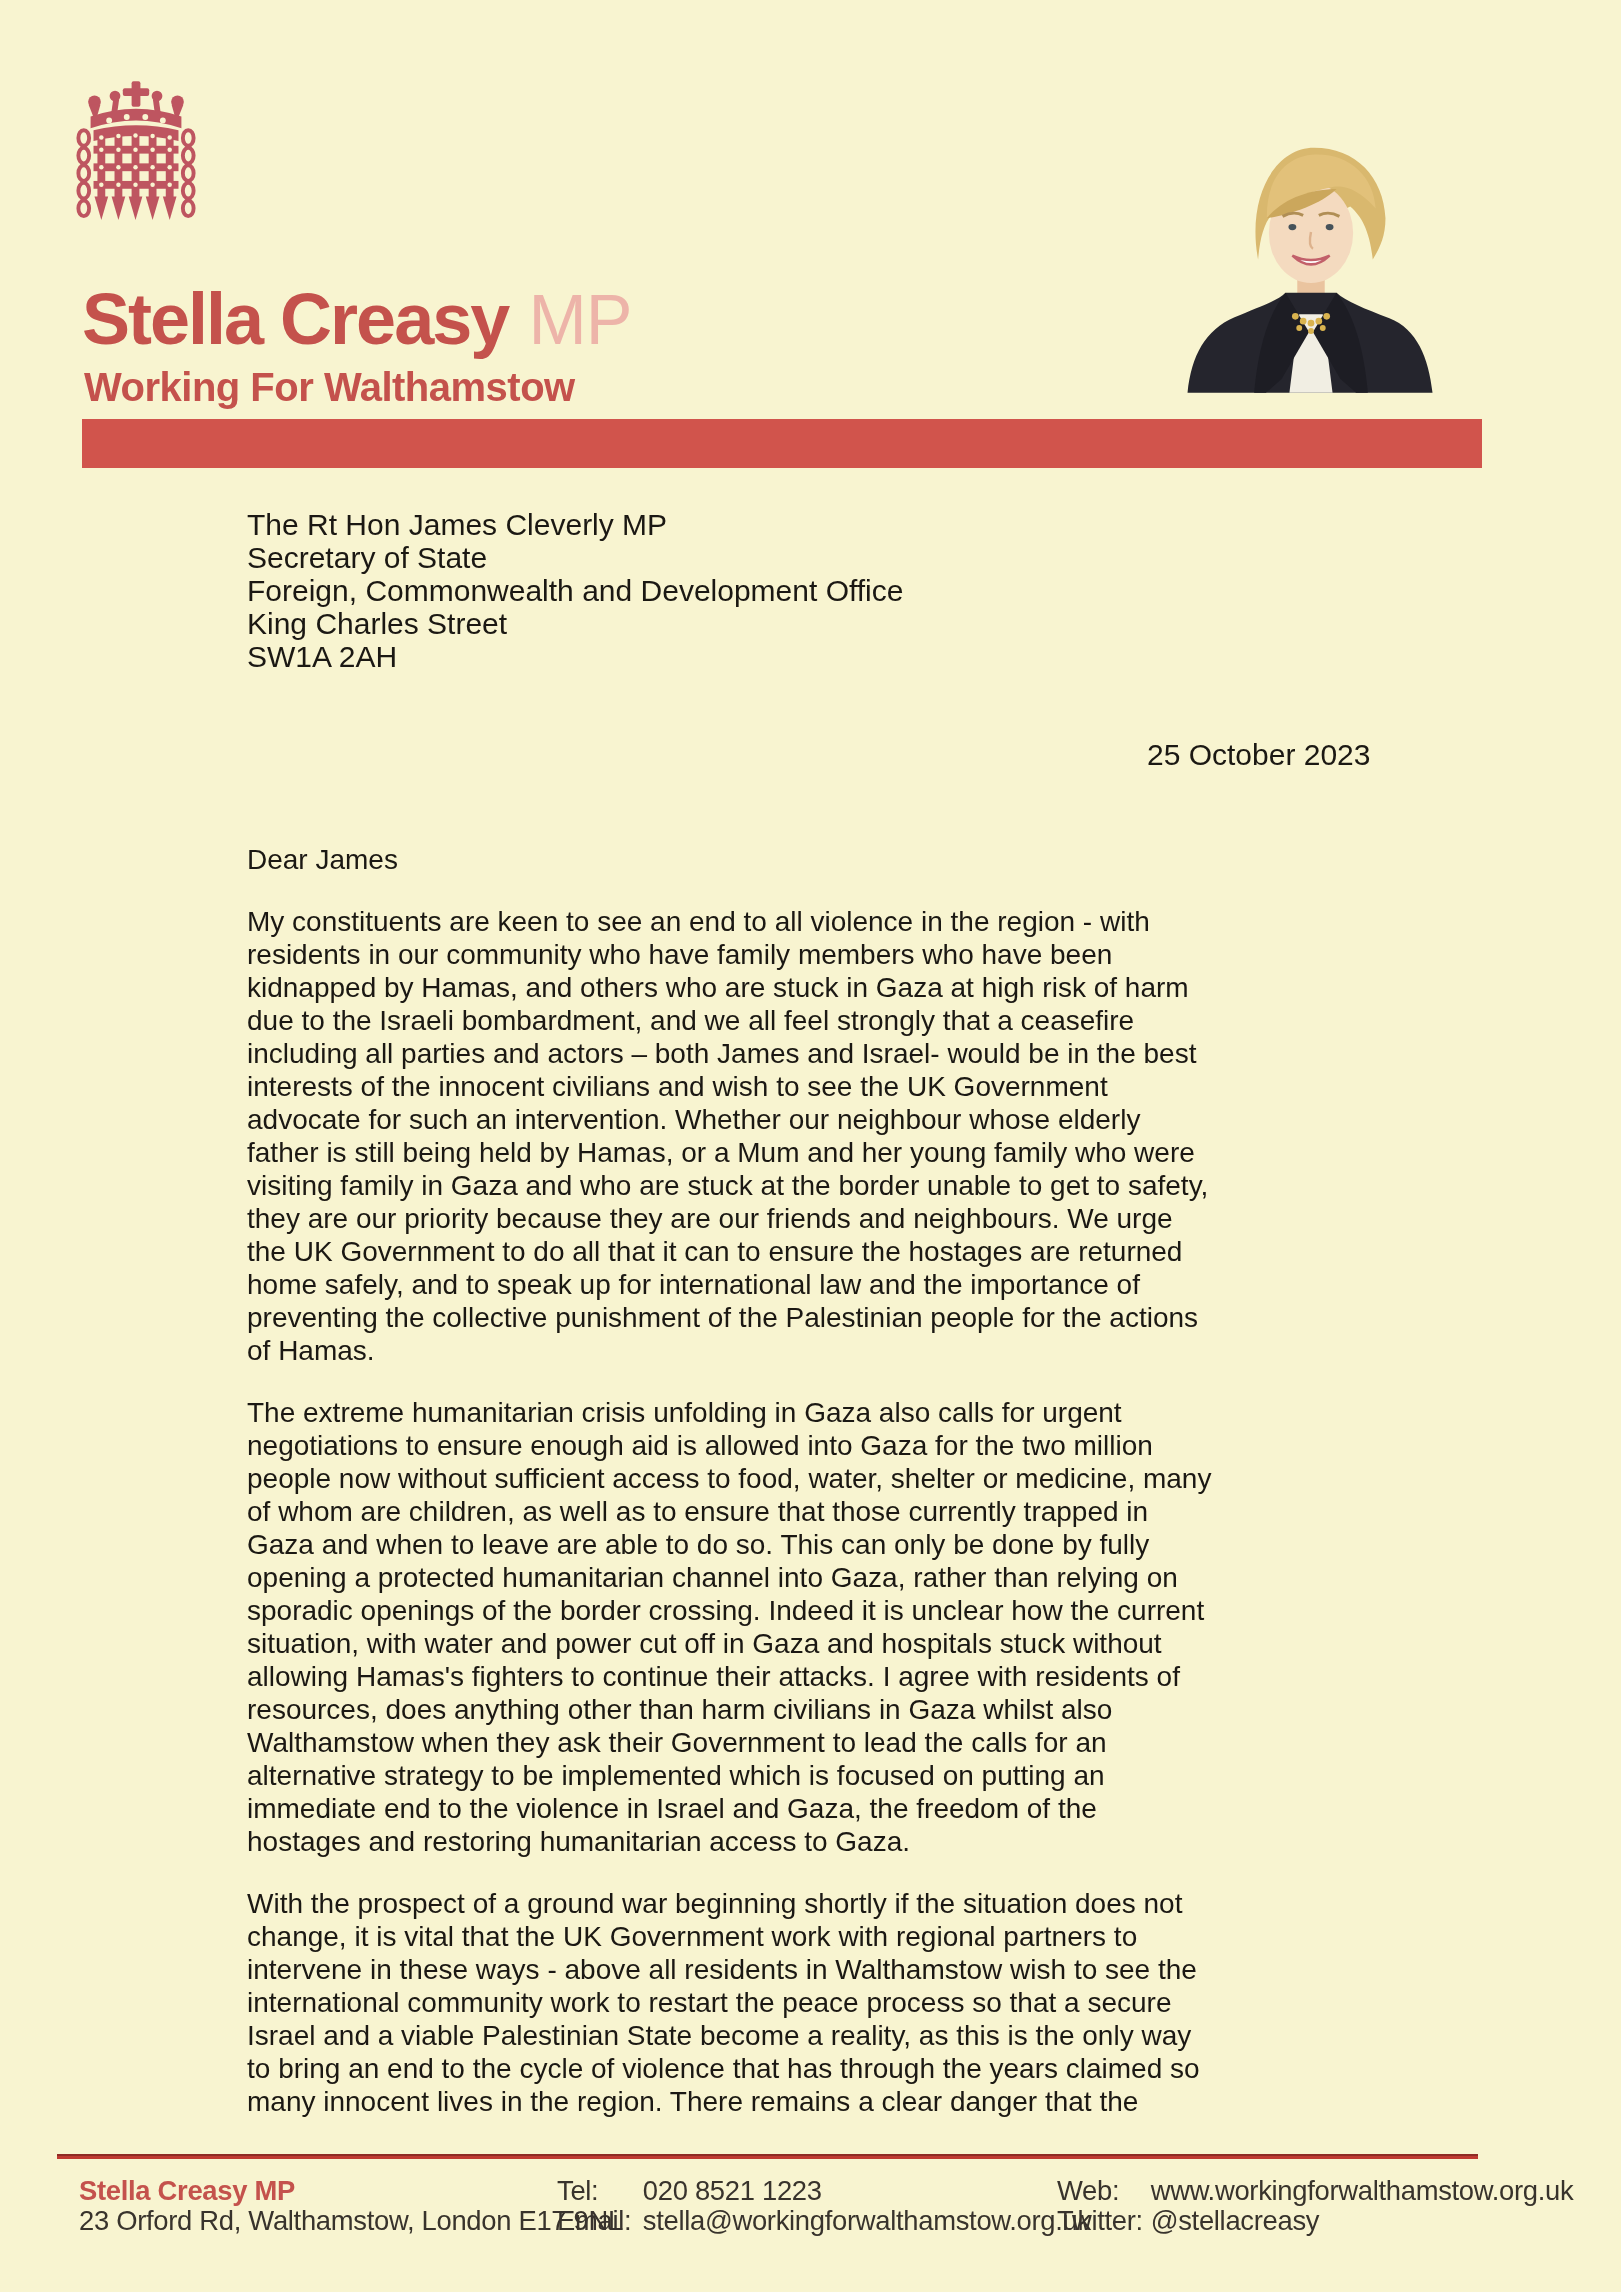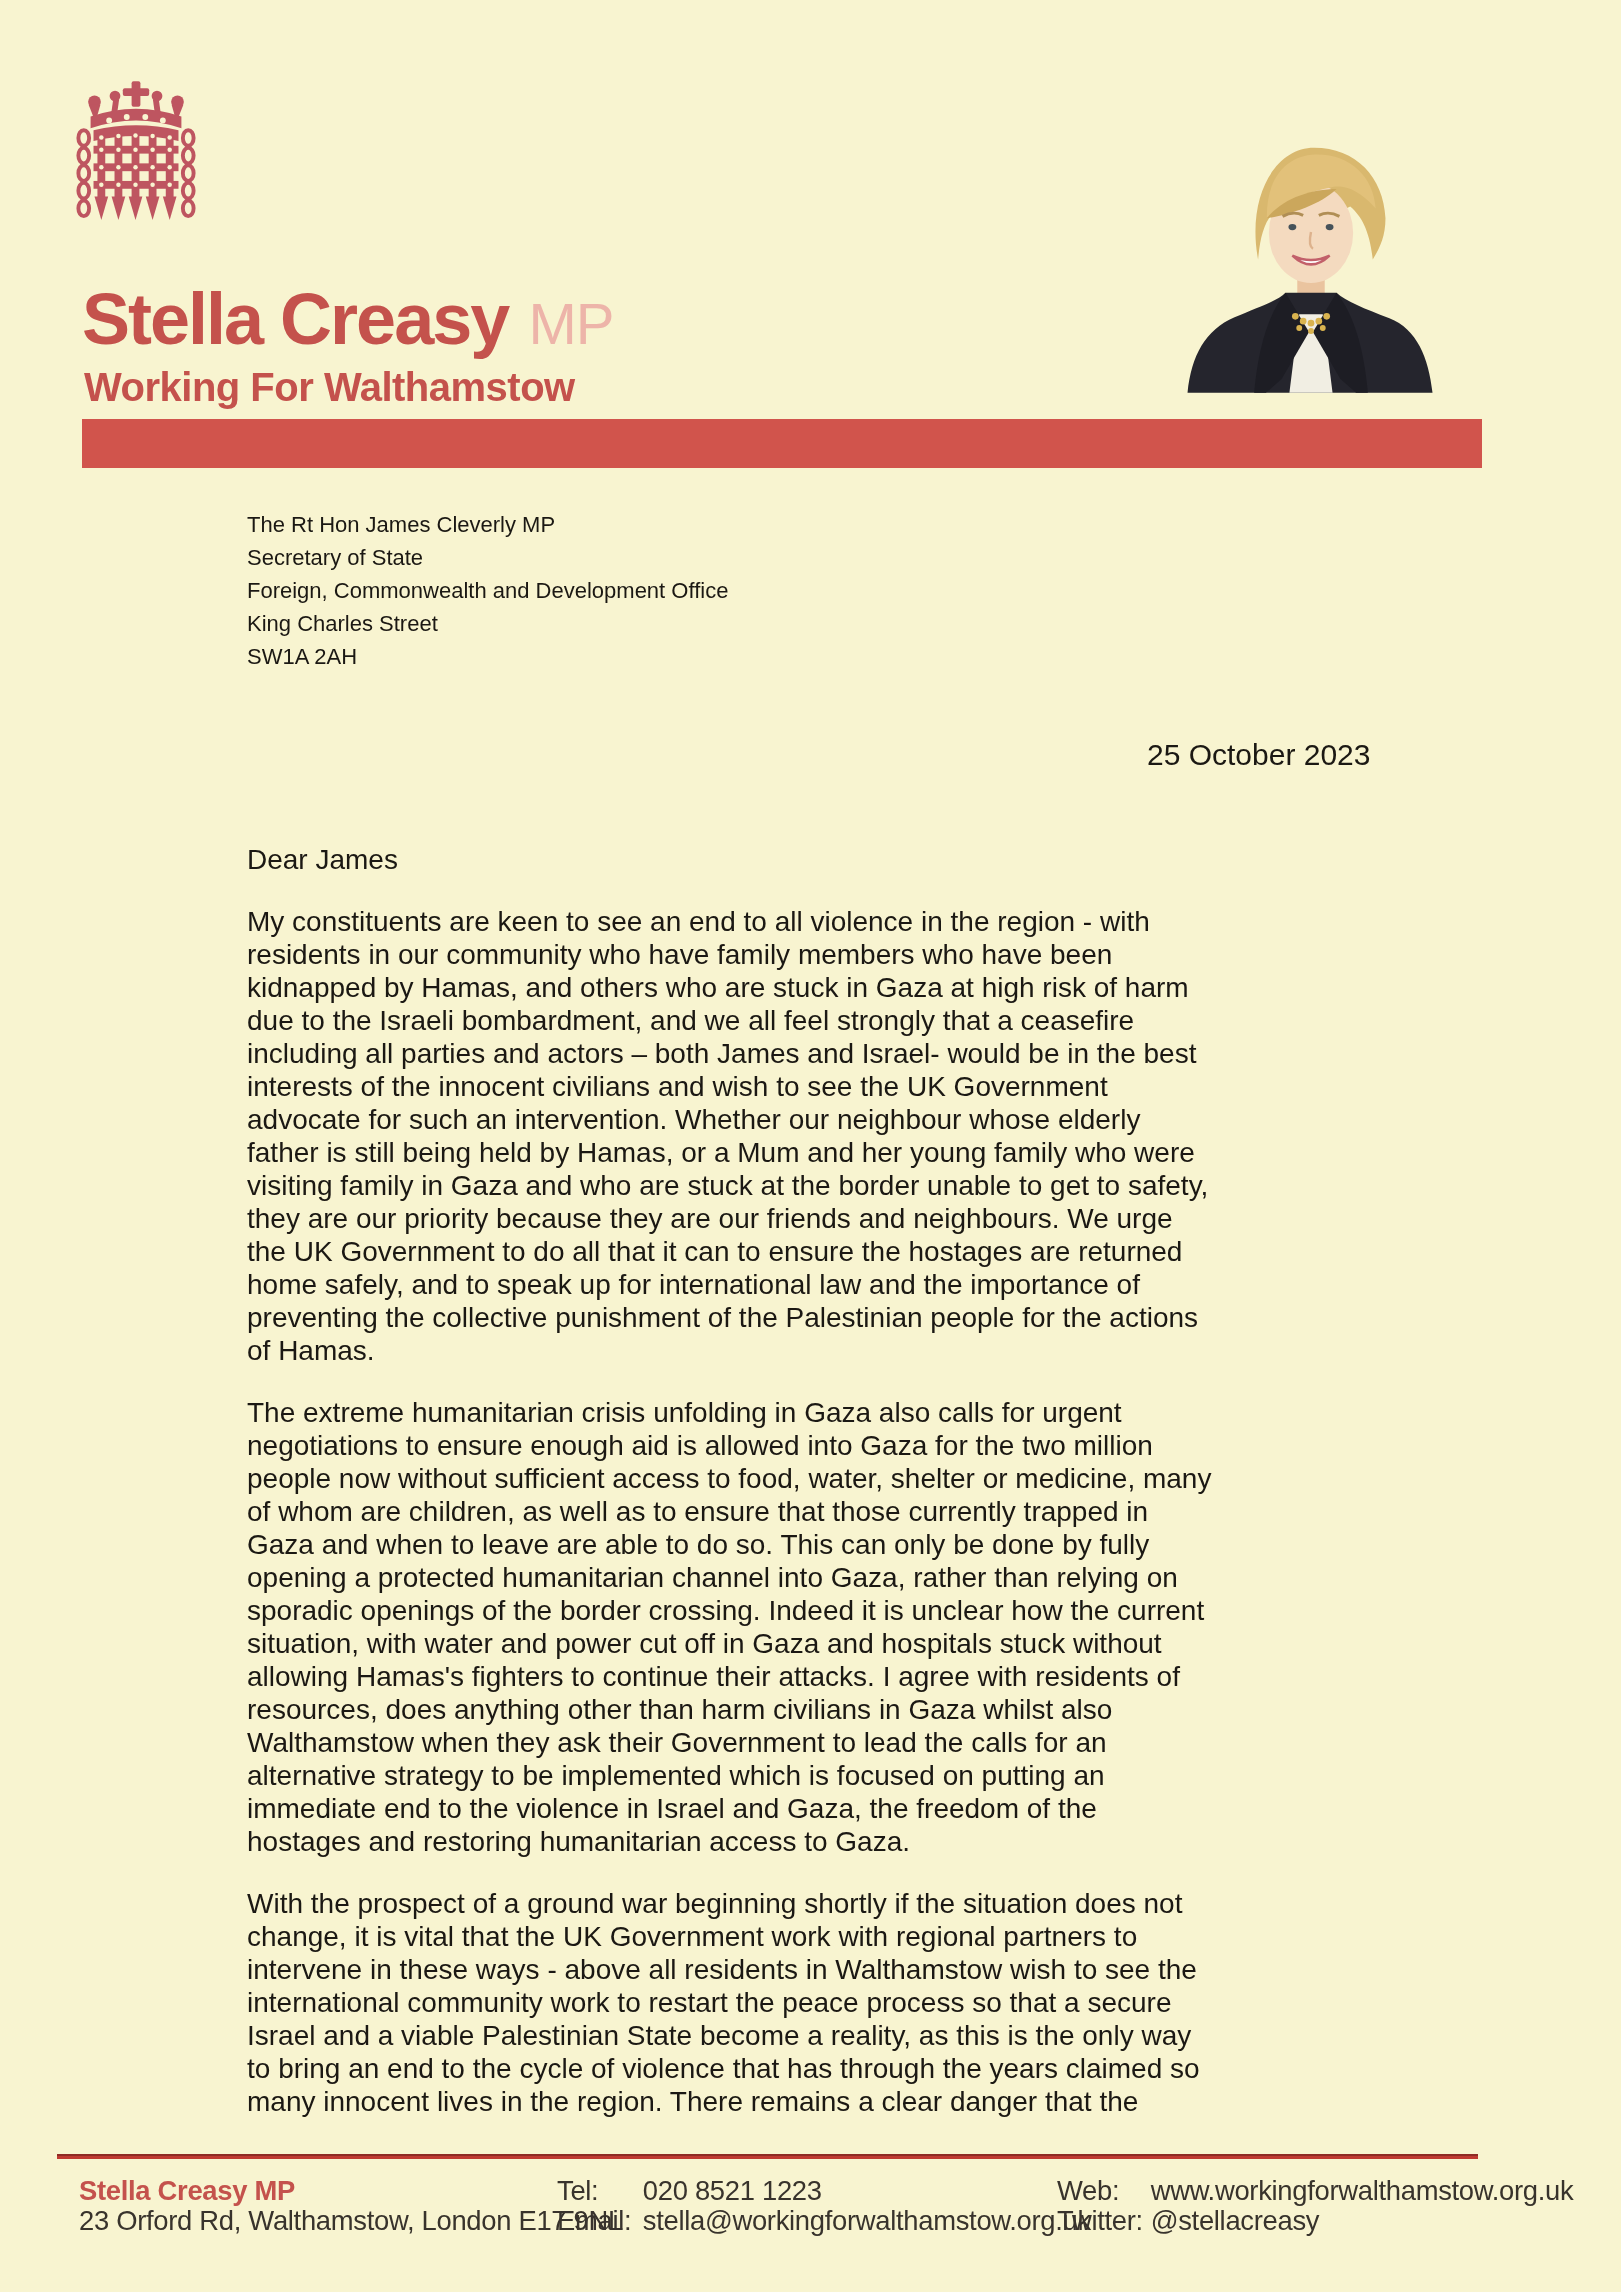--- a/index.html
+++ b/index.html
@@ -11,37 +11,37 @@
     overflow:hidden;
   }
   
   .logo{position:absolute;left:74px;top:81px;width:124px;height:154px;}
   .masthead{position:absolute;left:82px;top:278px;white-space:nowrap;}
   .mast-name{
     font-size:72px;font-weight:bold;letter-spacing:-2px;
     color:#C4524C;
   }
   .mast-mp{
-    font-size:58px;font-weight:300;letter-spacing:-1px;
+    font-size:70px;font-weight:300;letter-spacing:-1px;
     color:#EDB4A9;margin-left:15.7px;
   }
   .tagline{
     position:absolute;left:84px;top:365px;
     font-size:40px;font-weight:bold;letter-spacing:-0.5px;
     color:#C4524C;
   }
   .photo{position:absolute;left:1164px;top:122px;width:294px;height:271px;}
   .redbar{
     position:absolute;left:82px;top:419px;width:1400px;height:49px;
     background:#D1544C;
   }
   
   .address{
     position:absolute;left:247px;top:508px;
-    font-size:22px;line-height:33px;color:#1B1813;
+    font-size:30px;line-height:33px;color:#1B1813;
   }
   .date{
     position:absolute;left:1147px;top:738px;
     font-size:30px;color:#1B1813;
   }
   .body{
     position:absolute;left:247px;top:843px;width:1186px;
     font-size:28px;line-height:33px;color:#1B1813;
   }
   .salutation{margin:0 0 29px 0;}

